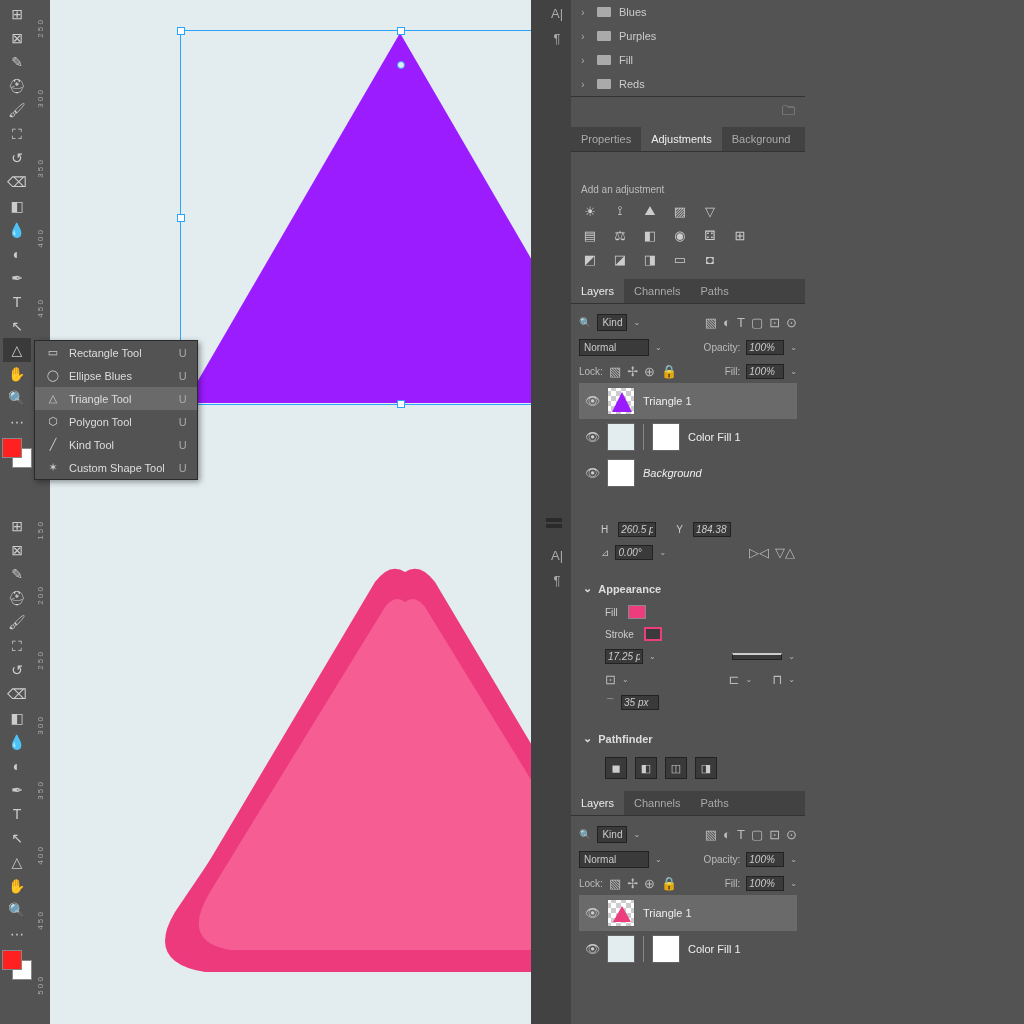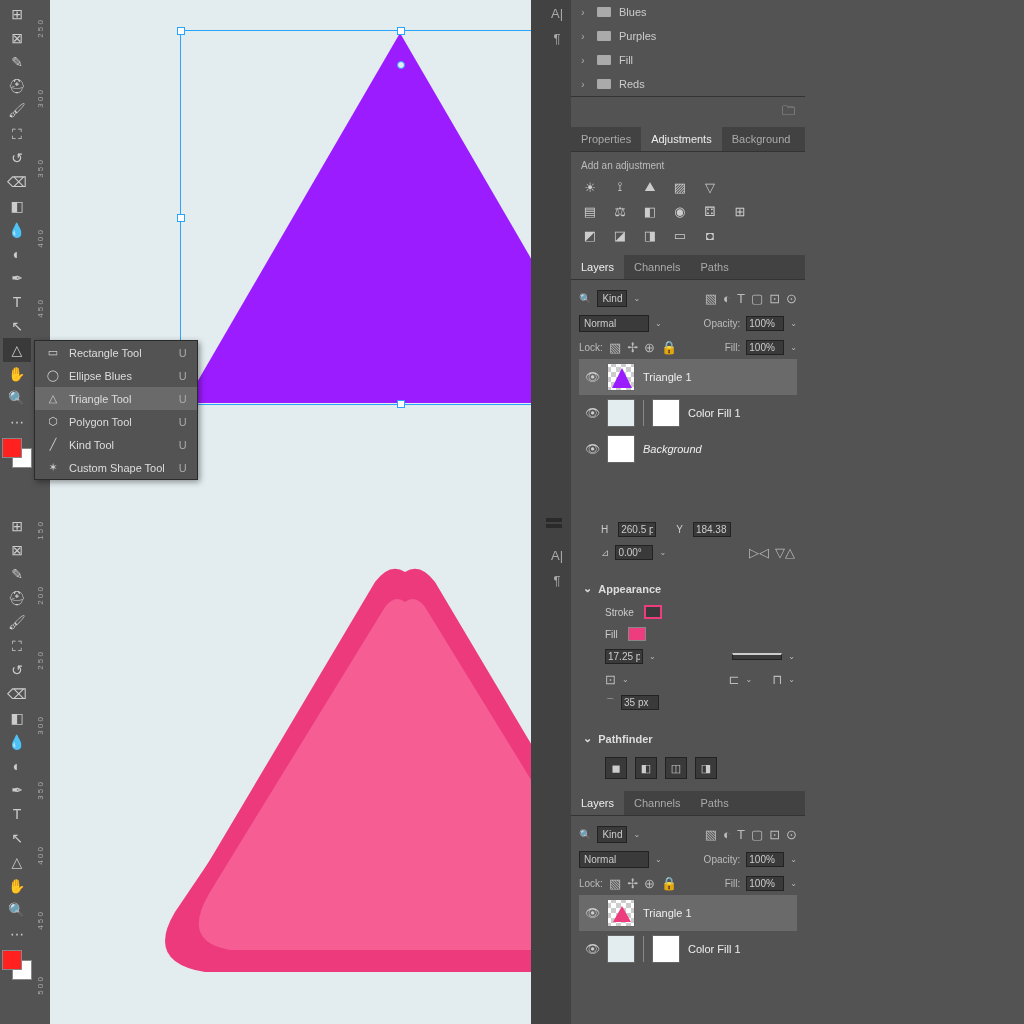--- a/index.html
+++ b/index.html
@@ -21,21 +21,21 @@
 .panel-tabs { display: flex; border-bottom: 1px solid #333; background: #424242; }
 .panel-tab { padding: 6px 10px; color: #aaa; cursor: pointer; font-size: 11px; }
 .panel-tab.active { background: #535353; color: #eee; }
 .adj-body { padding: 8px 10px; }
 .adj-row { display: flex; gap: 12px; padding: 4px 0; align-items: center; }
 .adj-row span { color: #ccc; font-size: 13px; }
 .ic-btn { width: 18px; height: 16px; display: inline-flex; align-items: center; justify-content: center; color: #ccc; }
 .layers-body { padding: 6px 8px; }
 .ctrl-row { display: flex; align-items: center; gap: 6px; padding: 4px 0; font-size: 10px; color: #bbb; }
 .ctrl-row select, .ctrl-row .dd { background: #3a3a3a; color: #ccc; border: 1px solid #222; font-size: 10px; padding: 2px 4px; }
-.ctrl-row input[type=text] { background: #3a3a3a; border: 1px solid #222; color: #ccc; width: 38px; font-size: 10px; padding: 1px 2px; }
+.ctrl-row input[type=text] { background: #3a3a3a; border: 1px solid #222; color: #ccc; width: 38px; font-size: 10px; padding: 1px 2px; font-style: italic; }
 .layer-row { display: flex; align-items: center; padding: 4px 6px; gap: 8px; }
 .layer-row.sel { background: #6a6a6a; }
 .eye { width: 14px; color: #ccc; cursor: pointer; font-size: 12px; }
 .thumb { width: 28px; height: 28px; background: #fff; border: 1px solid #666; position: relative; }
 .thumb.checker { background: repeating-conic-gradient(#ccc 0% 25%, #fff 0% 50%) 50%/10px 10px; }
 .layer-name { color: #eee; font-size: 11px; }
 .layer-name.italic { font-style: italic; }
 .color-sw { position: relative; width: 30px; height: 30px; margin-top: 4px; }
 .sw1 { position: absolute; width: 20px; height: 20px; border: 1px solid #888; top: 0; left: 0; background: #ff2020; }
 .sw2 { position: absolute; width: 20px; height: 20px; border: 1px solid #888; bottom: 0; right: 0; background: #fff; }
@@ -181,21 +181,21 @@
           </div>
         <div style="text-align:right;padding:4px 10px;border-top:1px solid #333;"><span class="mini">🗀</span></div>
       </div>
 
       <div class="panel-tabs">
         <div class="panel-tab">Properties</div>
         <div class="panel-tab active">Adjustments</div>
         <div class="panel-tab">Background</div>
       </div>
       <div class="adj-body">
-        <div style="font-size:10px;color:#bbb;padding-bottom:4px;">Add an adjustment</div>
+        <div style="font-size:10px;color:#bbb;padding-bottom:4px;margin-top:24px;">Add an adjustment</div>
         <div class="adj-row">
           <span class="ic-btn">☀</span>
           <span class="ic-btn">⟟</span>
           <span class="ic-btn">⛰</span>
           <span class="ic-btn">▨</span>
           <span class="ic-btn">▽</span>
         </div>
         <div class="adj-row">
           <span class="ic-btn">▤</span>
           <span class="ic-btn">⚖</span>
@@ -352,26 +352,26 @@
           <span class="mini">▽△</span>
         </div>
       </div>
 
       <div class="prop-group">
         <div class="sect-hdr">
             <span>⌄</span>
             <span>Appearance</span>
           </div>
         <div class="ctrl-row" style="padding-left:24px;">
+          <span class="prop-label">Fill</span>
+          <span class="fill-sw" style="background:#ee3d7f"></span>
+        </div>
+        <div class="ctrl-row" style="padding-left:24px;">
           <span class="prop-label">Stroke</span>
           <span class="fill-sw" style="background:#3a3a3a;border:2px solid #ee3d7f"></span>
-        </div>
-        <div class="ctrl-row" style="padding-left:24px;">
-          <span class="prop-label">Fill</span>
-          <span class="fill-sw" style="background:#ee3d7f"></span>
         </div>
         <div class="ctrl-row" style="padding-left:24px;">
           <input class="prop-input" type="text" value="17.25 px" style="">
             <span style="font-size:8px;">⌄</span>
           <span style="flex:1"></span>
           <span class="dd" style="width:50px;border-top:2px solid #ccc"></span>
             <span style="font-size:8px;">⌄</span>
         </div>
         <div class="ctrl-row" style="padding-left:24px;">
           <span class="mini">⊡</span>

